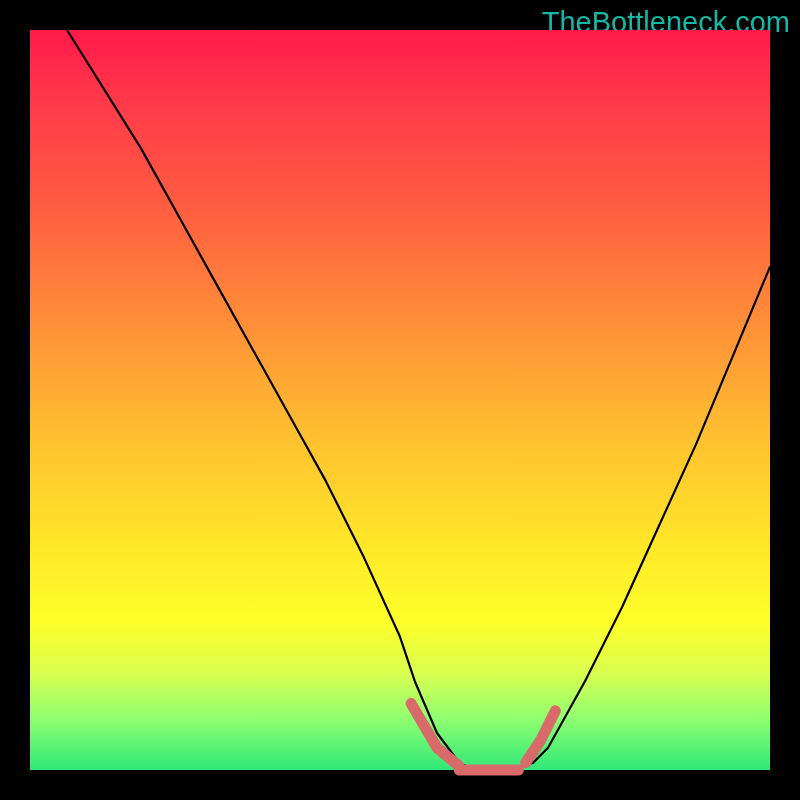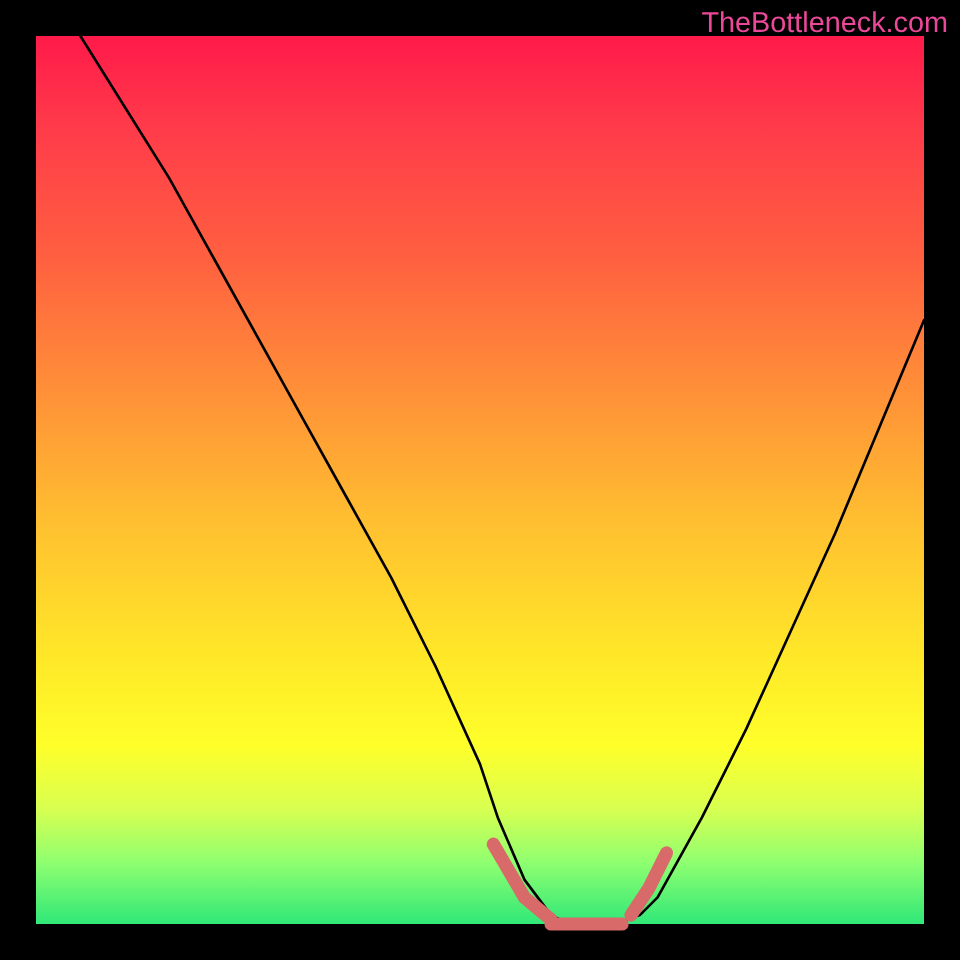--- a/index.html
+++ b/index.html
@@ -39,22 +39,22 @@
       #feff2a 80%,
       #d8ff50 87%,
       #90ff70 93%,
       #30e878 100%);
   }
   .watermark {
     position: absolute;
     top: 6px;
     right: 10px;
     font-family: Arial, Helvetica, sans-serif;
-    font-size: 24px;
-    color: #ec4899;
+    font-size: 29px;
+    color: #14b8a6;
     font-weight: 500;
     user-select: none;
   }
   svg.curve {
     position: absolute;
     left: 0;
     top: 0;
     width: 740px;
     height: 740px;
     overflow: visible;

